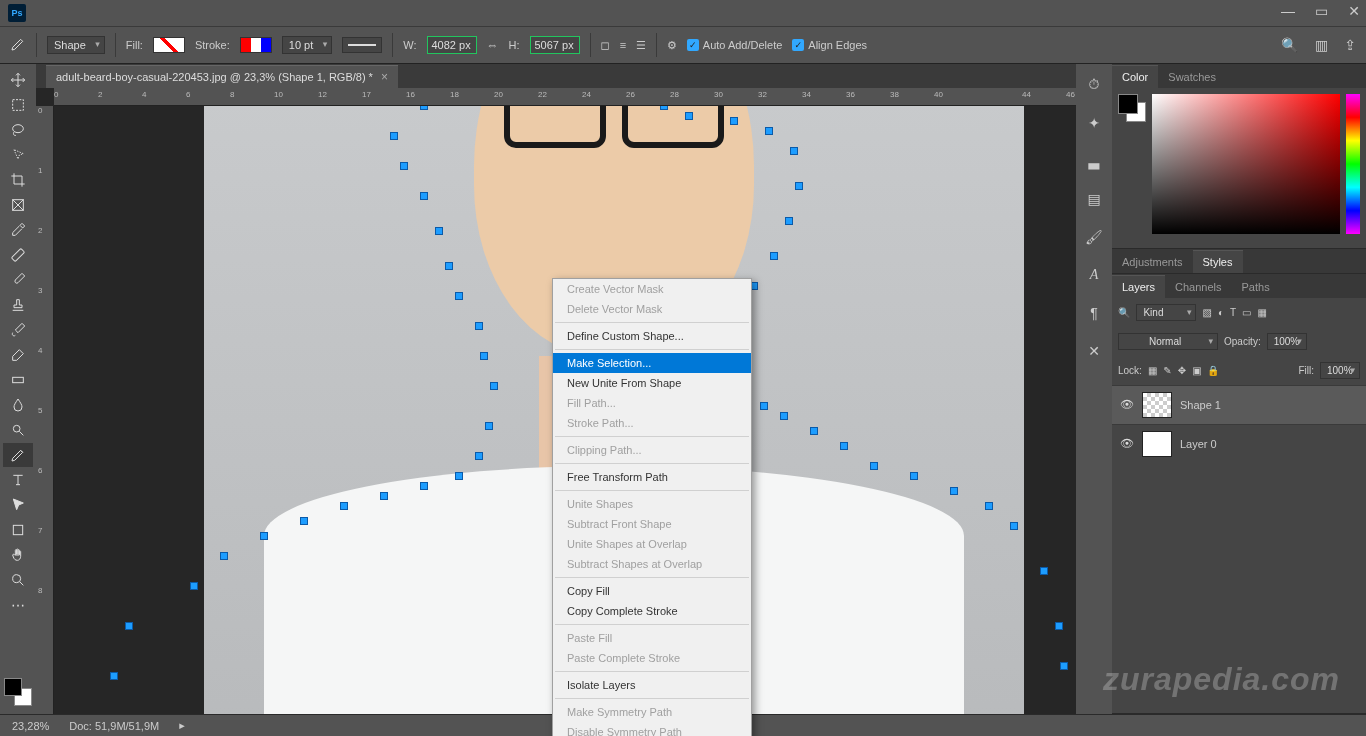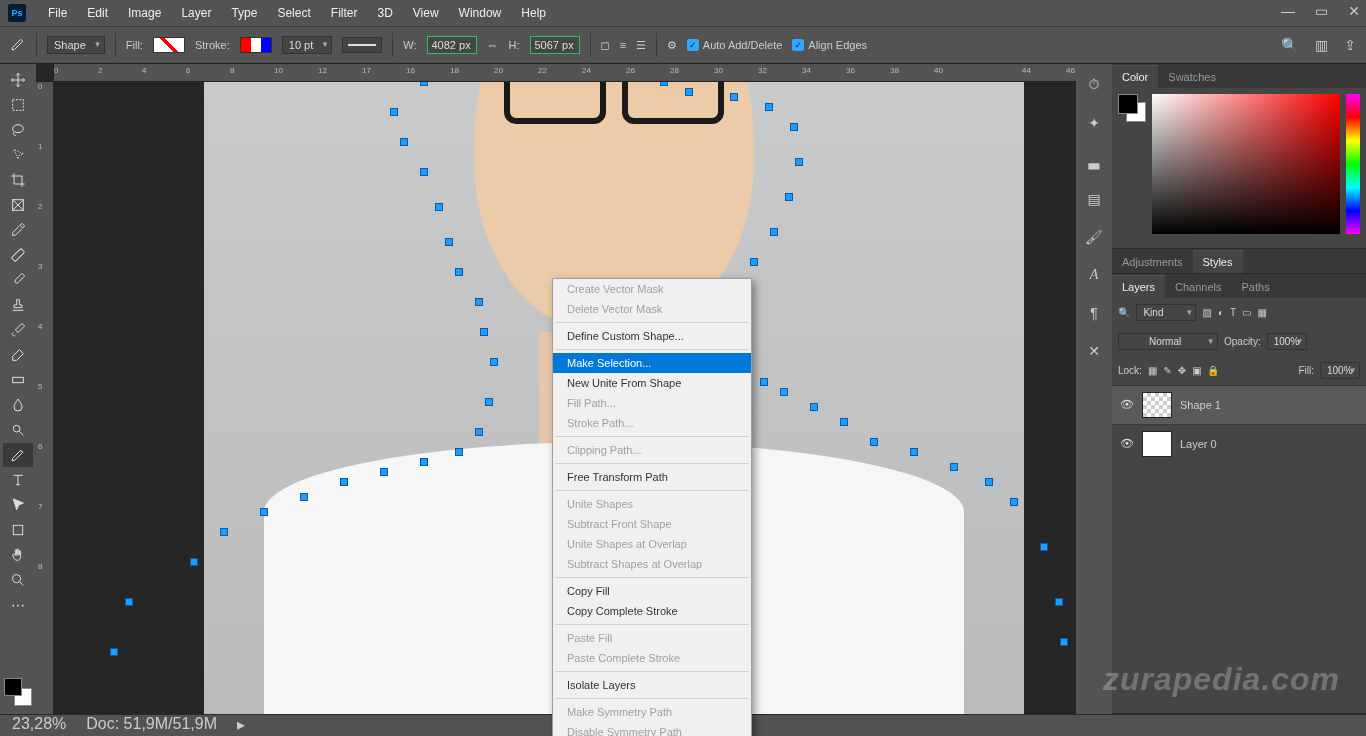--- a/index.html
+++ b/index.html
@@ -58,50 +58,37 @@
 .color-panel .csw .b { width: 20px; height: 20px; background: #fff; border: 1px solid #888; position:absolute; bottom:0; right:0;}
 .color-panel .picker { flex:1; height: 140px; background: linear-gradient(to top, #000, transparent), linear-gradient(to right, #fff, #f00); }
 .hue { width: 14px; height: 140px; background: linear-gradient(to bottom, #f0f, #f00, #ff0, #0f0, #0ff, #00f, #f0f); }
 .layers-body { padding: 0; }
 .layers-body .props { display:flex; gap: 6px; padding: 6px; align-items: center; flex-wrap: wrap; font-size: 10px; }
 .layers-body .layer { display: flex; align-items: center; gap: 8px; padding: 6px 8px; border-top: 1px solid #3a3a3a; }
 .layers-body .layer.sel { background: #5a5a5a; }
 .eye { width: 14px; height: 14px; color: #ddd; }
 .thumb { width: 30px; height: 26px; background: #fff; border: 1px solid #222; position: relative; }
 .thumb.checker { background: repeating-conic-gradient(#ccc 0 25%, #fff 0 50%) 0 0/8px 8px; }
-.status { position: absolute; bottom: 0; left: 0; right: 0; height: 22px; background: #535353; color: #ccc; font-size: 16px; display: flex; padding: 0 12px; gap: 20px; border-top: 1px solid #2a2a2a;}
+.status { position: absolute; bottom: 0; left: 0; right: 0; height: 22px; background: #535353; color: #ccc; font-size: 11px; display: flex; align-items: center; padding: 0 12px; gap: 20px; border-top: 1px solid #2a2a2a;}
 .context-menu { position: absolute; left: 552px; top: 278px; width: 200px; background: #f0f0f0; color: #333; border: 1px solid #a0a0a0; box-shadow: 3px 3px 8px rgba(0,0,0,0.4); font-size: 11px; z-index: 100; }
 .context-menu .cmi { padding: 4px 14px; }
 .context-menu .cmi.disabled { color: #a0a0a0; }
 .context-menu .cmi.hl { background: #0078d7; color: #fff; }
 .context-menu .cmsep { height: 1px; background: #d0d0d0; margin: 3px 2px; }
 .watermark { position: absolute; right: 26px; bottom: 38px; color: rgba(255,255,255,0.25); font-size: 32px; font-weight: bold; letter-spacing: 1px; font-style: italic; z-index: 5;}
 svg { width: 16px; height: 16px; stroke: #ddd; stroke-width: 1.5; fill: none; }
 .opt-line { width: 40px; height: 16px; border: 1px solid #333; background: #454545; display:flex; align-items:center; justify-content:center;}
 .opt-line::before { content:""; width: 28px; height: 2px; background: #ddd; }
 .link-ic { font-size: 12px; color: #ccc; }
 </style>
 </head>
 <body>
 
 <div class="menubar">
   <div class="ps-logo">Ps</div>
-  <div id="menus" style="display: flex;">
-      <div class="mi">File</div>
-      <div class="mi">Edit</div>
-      <div class="mi">Image</div>
-      <div class="mi">Layer</div>
-      <div class="mi">Type</div>
-      <div class="mi">Select</div>
-      <div class="mi">Filter</div>
-      <div class="mi">3D</div>
-      <div class="mi">View</div>
-      <div class="mi">Window</div>
-      <div class="mi">Help</div>
-    </div>
   <div class="window-controls">
     <span>—</span>
     <span>▭</span>
     <span>✕</span>
   </div>
 </div>
 
 <div class="optionsbar">
   <span><svg viewBox="0 0 24 24">
         <path d="M3 21l4-1 12-12-3-3L4 17l-1 4z"></path>
@@ -255,20 +242,26 @@
         </svg>
       </div>
     <div class="tool" style="font-size:14px;">⋯</div>
     <div class="color-sw">
         <div class="fg"></div>
         <div class="bg"></div>
       </div>
   </div>
 
   <div class="doc-area">
+    <div class="tabs">
+      <div class="tab">
+        <span>adult-beard-boy-casual-220453.jpg @ 23,3% (Shape 1, RGB/8) *</span>
+          <span class="x">×</span>
+      </div>
+    </div>
     <div class="ruler-h" id="rulerh">
         <span style="left: 0px;">0</span>
         <span style="left: 44px;">2</span>
         <span style="left: 88px;">4</span>
         <span style="left: 132px;">6</span>
         <span style="left: 176px;">8</span>
         <span style="left: 220px;">10</span>
         <span style="left: 264px;">12</span>
         <span style="left: 308px;">17</span>
         <span style="left: 352px;">16</span>

